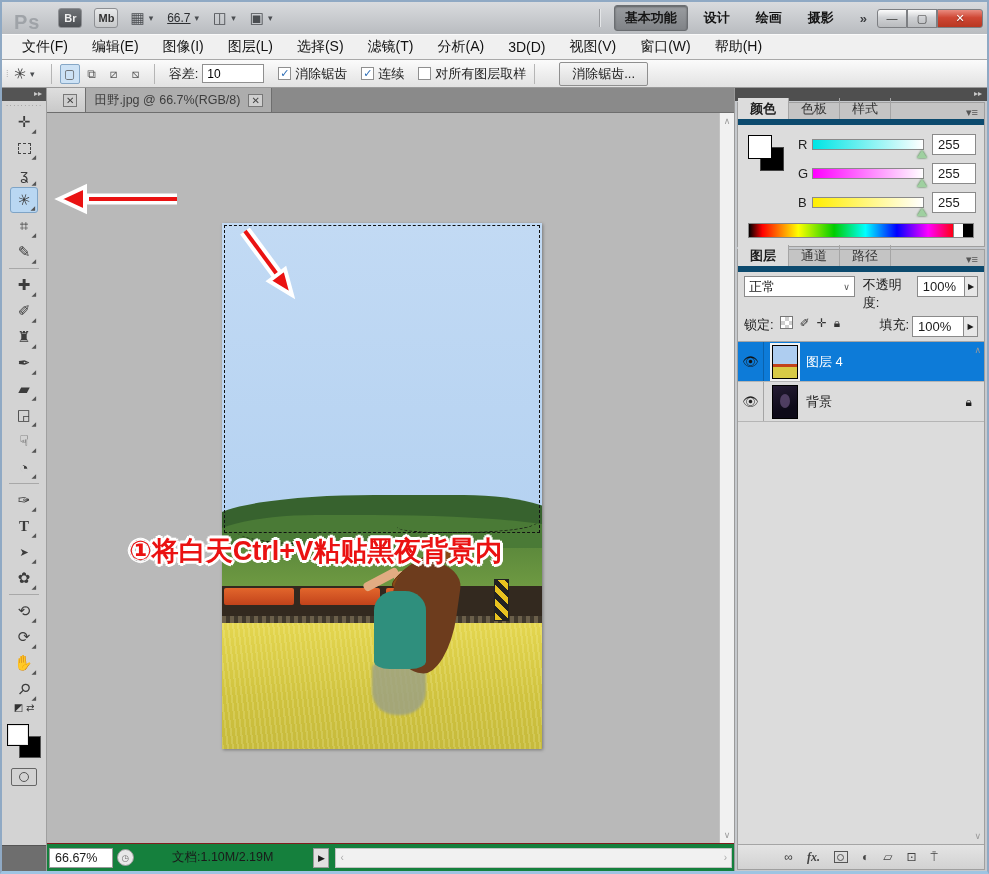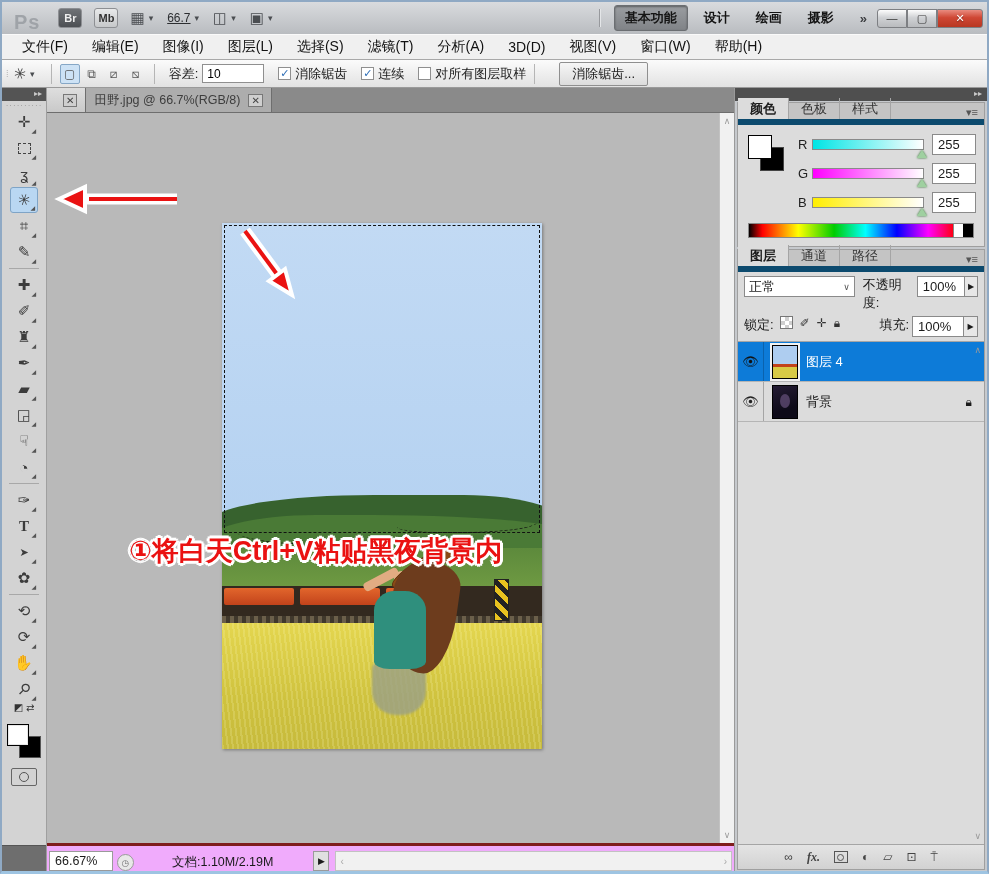--- a/index.html
+++ b/index.html
@@ -217,21 +217,21 @@
   .lscroll-up { position:absolute; right:3px; top:3px; font-size:9px; color:#9a9a9a; }
   .lscroll-dn { position:absolute; right:3px; bottom:3px; font-size:9px; color:#9a9a9a; }
   .lp-foot { height:25px; border-top:1px solid #a5a5a5; background:linear-gradient(#e4e4e4,#d2d2d2);
              display:flex; align-items:center; justify-content:center; gap:14px; font-size:12px; color:#444; }
   .lp-foot .mask-ic { width:14px; height:12px; border:1px solid #555; display:flex; align-items:center;
                       justify-content:center; }
   .lp-foot .mask-ic i { width:7px; height:7px; border:1px solid #555; border-radius:50%; }
   .lp-foot .fx { font-style:italic; font-weight:bold; font-family:"Liberation Serif","DejaVu Serif",serif; }
 
   
-  .statusbar { height:28px; background:#f0abfc; border-top:3px solid #7f1d1d; display:flex; align-items:flex-end;
+  .statusbar { height:28px; background:#15803d; border-top:1px solid #7f1d1d; display:flex; align-items:center;
                flex:none; }
   .zoombox { width:64px; height:20px; background:#fff; border:1px solid #9a9a9a; font-size:12.5px;
              display:flex; align-items:center; padding-left:5px; margin-left:2px; }
   .clockic { width:17px; height:17px; border:1px solid #9a9a9a; border-radius:50%; margin:0 8px 0 4px;
              background:#e8e8e8; display:flex; align-items:center; justify-content:center; font-size:9px; color:#777; }
   .docinfo { font-size:12.5px; padding:0 40px 0 30px; }
   .sb-arrow { width:16px; height:20px; display:flex; align-items:center; justify-content:center;
               border:1px solid #9a9a9a; background:#e0e0e0; font-size:9px; }
   .hscroll { flex:1; height:20px; margin:0 2px 0 6px; background:#f1f1f1; border:1px solid #c2c2c2;
              display:flex; align-items:center; justify-content:space-between; padding:0 4px; font-size:10px;

